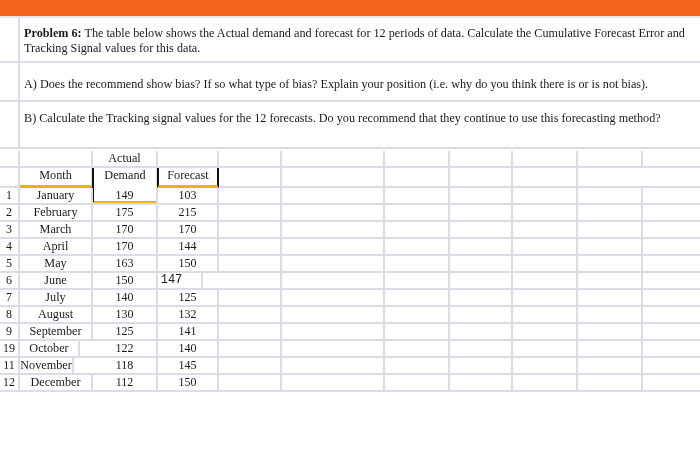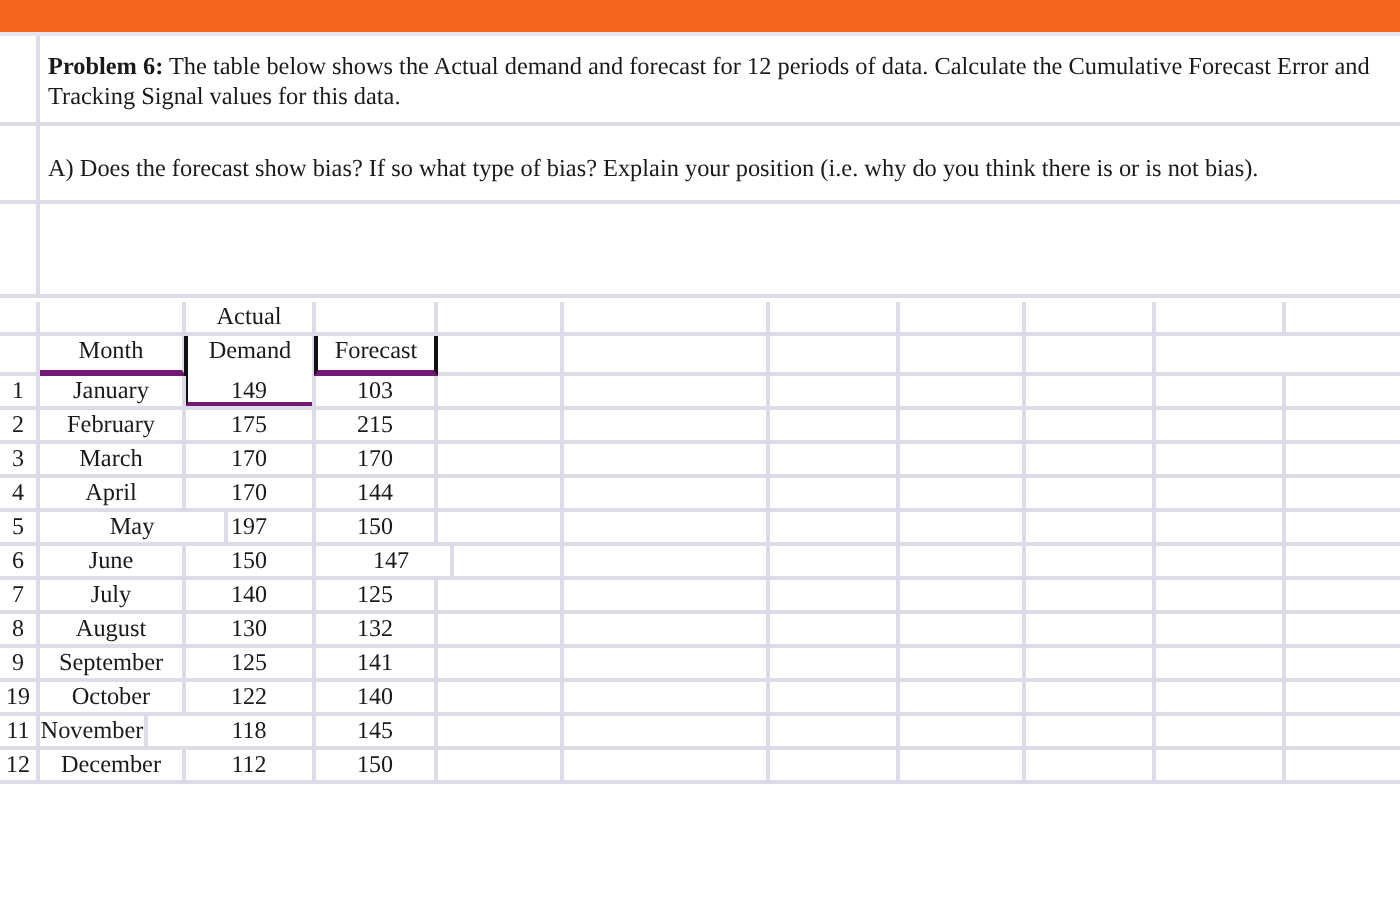--- a/index.html
+++ b/index.html
@@ -13,45 +13,46 @@
     .prob-gutter { position: absolute; left: 0; top: 0; bottom: 0; width: 20px; border-right: 2px solid #dcdce6; box-sizing: border-box; }
     .prob-text { position: absolute; left: 24px; right: 4px; font-size: 12.2px; line-height: 15px; }
     .prob-text b { font-weight: bold; }
 
     
     .grid { position: absolute; left: 0; top: 151px; width: 700px; }
     .grow { position: absolute; left: 0; width: 700px; height: 17px; border-bottom: 2px solid #dcdce6; box-sizing: border-box; }
     .gcell { position: absolute; top: 0; height: 17px; box-sizing: border-box; border-right: 2px solid #dcdce6;
              font-size: 12.2px; line-height: 15px; text-align: center; white-space: nowrap; overflow: hidden; }
     .num { text-align: center; font-size: 12px; }
-    .hdr-bottom { border-bottom: 3px solid #701a75; }
+    .hdr-bottom { border-bottom: 3px solid #eab308; }
     .thick-left { border-left: 2px solid #111; }
     .thick-right { border-right: 2px solid #111 !important; }
   </style>
 </head>
 <body>
 
 <div class="topbar" style="background: rgb(245, 100, 30);"></div>
 <div class="under-bar"></div>
 
 <div class="prob-row" style="top:18px;height:45px;">
   <div class="prob-gutter"></div>
   <div class="prob-text" style="top:8px;">
     <b>Problem 6:</b><span> The table below shows the Actual demand and forecast for 12 periods of data.  Calculate the Cumulative Forecast Error and Tracking Signal values for this data.</span>
   </div>
 </div>
 
 <div class="prob-row" style="top:63px;height:39px;">
   <div class="prob-gutter"></div>
-  <div class="prob-text" style="top:14px;">A) Does the forecast show bias?  If so what type of bias?  Explain your position (i.e. why do you think there is or is not bias).</div>
+  <div class="prob-text" style="top:14px;">A) Does the recommend show bias?  If so what type of bias?  Explain your position (i.e. why do you think there is or is not bias).</div>
 </div>
 
 <div class="prob-row" style="top:102px;height:47px;">
   <div class="prob-gutter"></div>
   <div class="prob-text" style="top:9px;">
+    <div>B) Calculate the Tracking signal values for the 12 forecasts.  Do you recommend that they continue to use this forecasting method?</div>
   </div>
 </div>
 
 <div class="grid">
 
   <div class="grow" style="top:0;">
     <div class="gcell" style="left:0;width:20px;"></div>
     <div class="gcell" style="left:20px;width:73px;"></div>
     <div class="gcell" style="left:93px;width:65px;">Actual</div>
     <div class="gcell" style="left:158px;width:61px;"></div>
@@ -126,36 +127,36 @@
       <div class="gcell" style="left:219px;width:63px;"></div>
       <div class="gcell" style="left:282px;width:103px;"></div>
       <div class="gcell" style="left:385px;width:65px;"></div>
       <div class="gcell" style="left:450px;width:63px;"></div>
       <div class="gcell" style="left:513px;width:65px;"></div>
       <div class="gcell" style="left:578px;width:65px;"></div>
       <div class="gcell" style="left:643px;width:57px;border-right:none;"></div>
     </div>
     <div class="grow" style="top:105px;">
       <div class="gcell num" style="left:0;width:20px;">5</div>
-      <div class="gcell" style="left:20px;width:94px;">May</div>
-      <div class="gcell num" style="left:93px;width:65px;">197</div>
+      <div class="gcell" style="left:20px;width:73px;">May</div>
+      <div class="gcell num" style="left:93px;width:65px;">163</div>
       <div class="gcell num" style="left:158px;width:61px;">150</div>
       <div class="gcell" style="left:219px;width:63px;"></div>
       <div class="gcell" style="left:282px;width:103px;"></div>
       <div class="gcell" style="left:385px;width:65px;"></div>
       <div class="gcell" style="left:450px;width:63px;"></div>
       <div class="gcell" style="left:513px;width:65px;"></div>
       <div class="gcell" style="left:578px;width:65px;"></div>
       <div class="gcell" style="left:643px;width:57px;border-right:none;"></div>
     </div>
     <div class="grow" style="top:122px;">
       <div class="gcell num" style="left:0;width:20px;">6</div>
       <div class="gcell" style="left:20px;width:73px;">June</div>
       <div class="gcell num" style="left:93px;width:65px;">150</div>
-      <div class="gcell num" style="left:166px;width:61px;">147</div>
+      <div class="gcell num" style="left:142px;width:61px;font-family:Liberation Mono, monospace;">147</div>
       <div class="gcell" style="left:219px;width:63px;"></div>
       <div class="gcell" style="left:282px;width:103px;"></div>
       <div class="gcell" style="left:385px;width:65px;"></div>
       <div class="gcell" style="left:450px;width:63px;"></div>
       <div class="gcell" style="left:513px;width:65px;"></div>
       <div class="gcell" style="left:578px;width:65px;"></div>
       <div class="gcell" style="left:643px;width:57px;border-right:none;"></div>
     </div>
     <div class="grow" style="top:139px;">
       <div class="gcell num" style="left:0;width:20px;">7</div>
@@ -191,21 +192,21 @@
       <div class="gcell" style="left:219px;width:63px;"></div>
       <div class="gcell" style="left:282px;width:103px;"></div>
       <div class="gcell" style="left:385px;width:65px;"></div>
       <div class="gcell" style="left:450px;width:63px;"></div>
       <div class="gcell" style="left:513px;width:65px;"></div>
       <div class="gcell" style="left:578px;width:65px;"></div>
       <div class="gcell" style="left:643px;width:57px;border-right:none;"></div>
     </div>
     <div class="grow" style="top:190px;">
       <div class="gcell num" style="left:0;width:20px;">19</div>
-      <div class="gcell" style="left:20px;width:73px;">October</div>
+      <div class="gcell" style="left:20px;width:60px;">October</div>
       <div class="gcell num" style="left:93px;width:65px;">122</div>
       <div class="gcell num" style="left:158px;width:61px;">140</div>
       <div class="gcell" style="left:219px;width:63px;"></div>
       <div class="gcell" style="left:282px;width:103px;"></div>
       <div class="gcell" style="left:385px;width:65px;"></div>
       <div class="gcell" style="left:450px;width:63px;"></div>
       <div class="gcell" style="left:513px;width:65px;"></div>
       <div class="gcell" style="left:578px;width:65px;"></div>
       <div class="gcell" style="left:643px;width:57px;border-right:none;"></div>
     </div>

